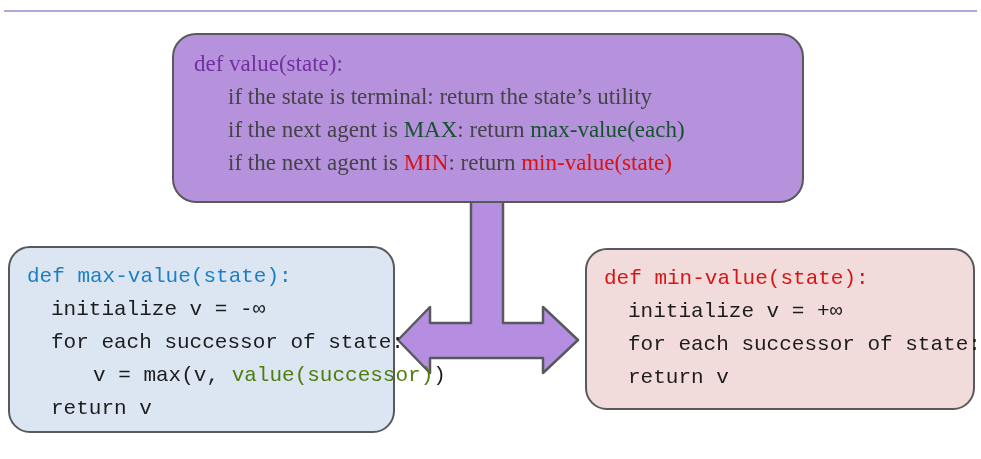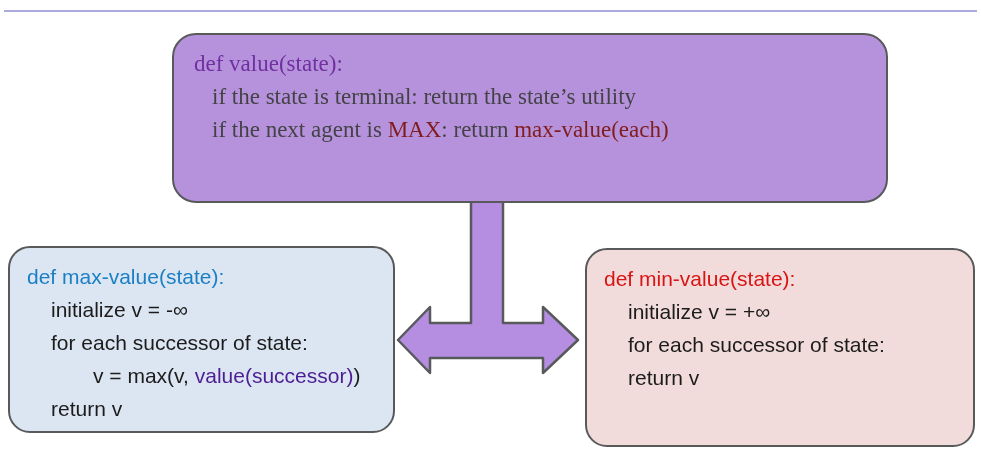--- a/index.html
+++ b/index.html
@@ -25,73 +25,75 @@
     z-index: 2;
   }
   .box {
     position: absolute;
     box-sizing: border-box;
     border: 2.5px solid #58595b;
     z-index: 3;
   }
   .value-box {
     left: 172px; top: 33px;
-    width: 716px; height: 170px;
+    width: 632px; height: 170px;
     border-radius: 24px;
     background: #b792dc;
     font-family: "Liberation Serif", serif;
     font-size: 23px;
     line-height: 33px;
     color: #434347;
     padding: 12px 0 0 20px;
   }
-  .value-box .indent { margin-left: 18px; }
+  .value-box .indent { margin-left: 34px; }
   .value-title { color: #7030a0; }
-  .blue { color: #7f1d1d; }
+  .blue { color: #14532d; }
   .red  { color: #da1111; }
   .code-box {
     font-size: 21px;
     line-height: 33px;
     color: #1c1c1c;
     padding: 12px 0 0 17px;
+    font-family: Liberation Mono, monospace;
   }
   .max-box {
     left: 8px; top: 246px;
     width: 387px; height: 187px;
     border-radius: 22px;
     background: #dce6f2;
   }
   .min-box {
     left: 585px; top: 248px;
-    width: 390px; height: 199px;
+    width: 390px; height: 162px;
     border-radius: 22px;
     background: #f2dcdb;
   }
   .max-title { color: #1b7fc4; }
   .min-title { color: #d91414; }
-  .purple { color: #4c1d95; margin-top: 36px; }
+  .purple { color: #4d7c0f; margin-top: 36px; }
   .ind1 { margin-left: 24px; }
   .ind2 { margin-left: 66px; }
   .line { white-space: pre; }
 </style>
 </head>
 <body>
 
 <div class="stage">
 
   <div class="top-rule"></div>
 
   <svg class="arrow-layer" width="981" height="459" viewBox="0 0 981 459" xmlns="http://www.w3.org/2000/svg">
     <polygon points="471,199 503,199 503,323 543,323 543,307 578,340 543,373 543,358 430,358 430,373 398,340 430,307 430,323 471,323" fill="#b58ee2" stroke="#58595b" stroke-width="2.5" stroke-linejoin="round"></polygon>
   </svg>
 
   <div class="box value-box">
     <div class="line value-title">def value(state):</div>
     <div class="line indent">if the state is terminal: return the state’s utility</div>
     <div class="line indent"><span>if the next agent is </span><span class="blue">MAX</span><span>: return </span><span class="blue">max-value(each)</span></div>
+    <div class="line indent"><span>if the next agent is </span><span class="red">MIN</span><span>: return </span><span class="red">min-value(state)</span></div>
   </div>
 
   <div class="box code-box max-box">
     <div class="line max-title">def max-value(state):</div>
     <div class="line ind1">initialize v = -∞</div>
     <div class="line ind1">for each successor of state:</div>
     <div class="line ind2"><span>v = max(v, </span><span class="purple">value(successor)</span><span>)</span></div>
     <div class="line ind1">return v</div>
   </div>
 

